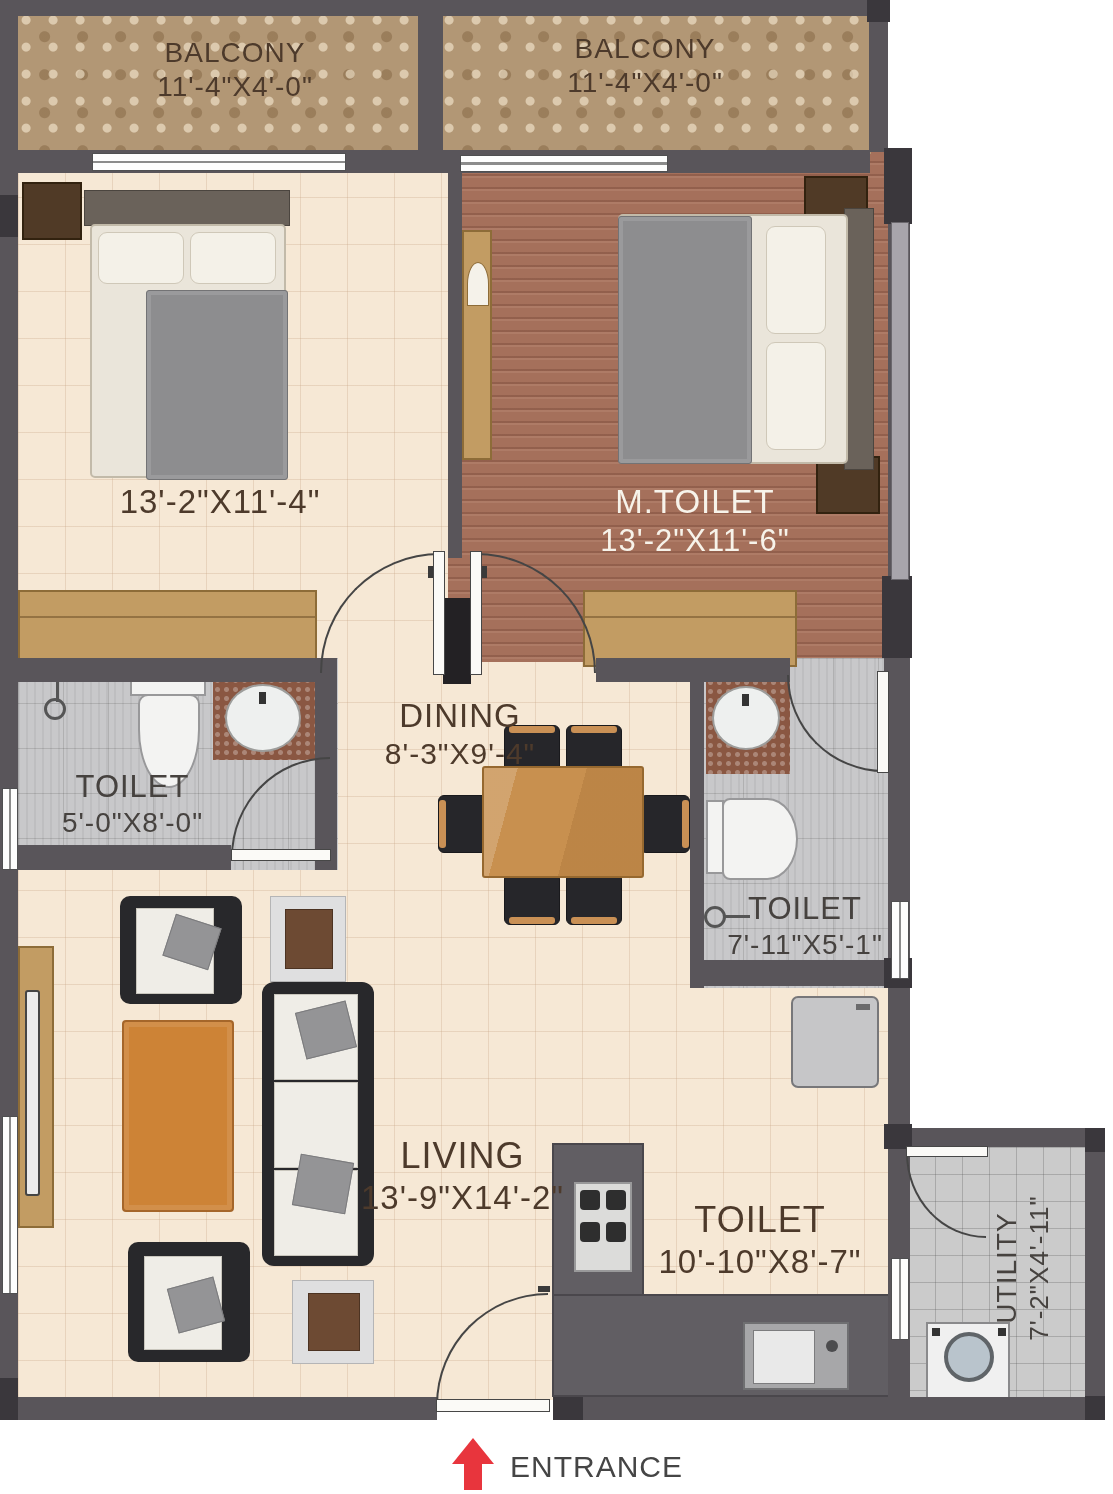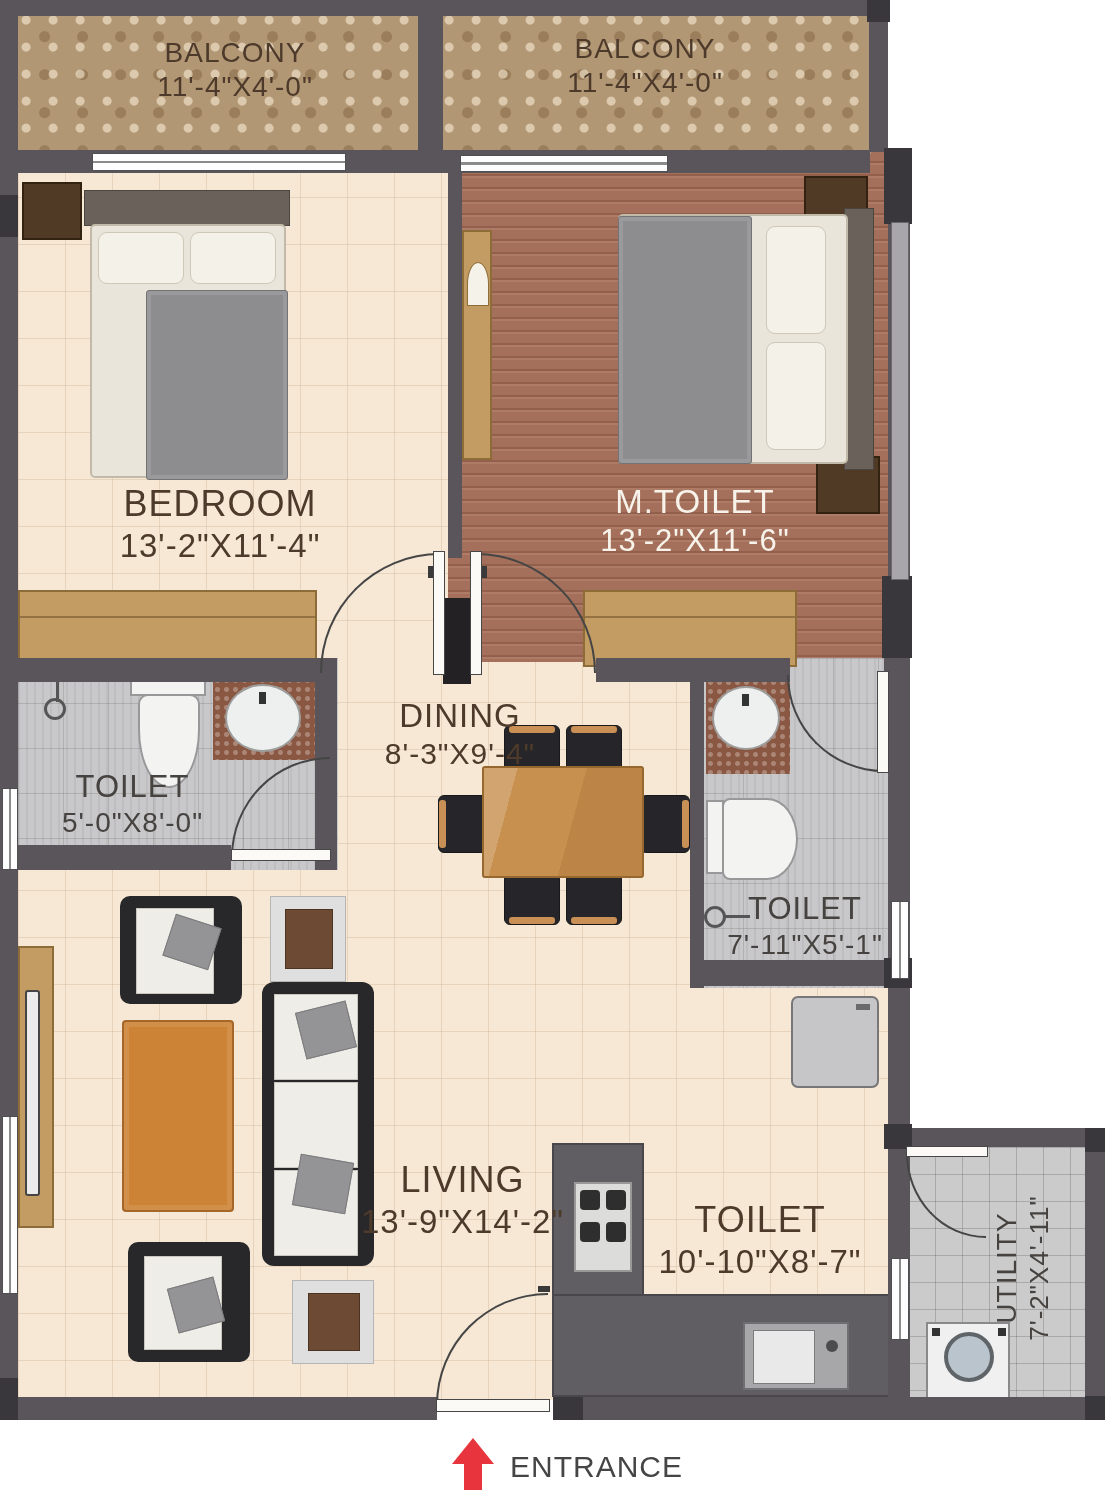--- a/index.html
+++ b/index.html
@@ -235,40 +235,39 @@
 
   <div class="a lbl brown" style="left:80px;top:36px;width:310px;font-size:28px;">
     <span class="nm">BALCONY</span>
     <span class="dm">11'-4"X4'-0"</span>
   </div>
   <div class="a lbl brown" style="left:490px;top:32px;width:310px;font-size:28px;">
     <span class="nm">BALCONY</span>
     <span class="dm">11'-4"X4'-0"</span>
   </div>
   <div class="a lbl brown" style="left:60px;top:482px;width:320px;font-size:36px;">
-    <span class="nm">BEDROOM</span>
     <span class="dm" style="font-size:33px;">13'-2"X11'-4"</span>
   </div>
   <div class="a lbl whitelbl" style="left:530px;top:482px;width:330px;font-size:33px;">
     <span class="nm">M.TOILET</span>
     <span class="dm" style="font-size:31px;">13'-2"X11'-6"</span>
   </div>
   <div class="a lbl graylbl" style="left:25px;top:768px;width:215px;font-size:31px;">
     <span class="nm">TOILET</span>
     <span class="dm" style="font-size:28px;">5'-0"X8'-0"</span>
   </div>
   <div class="a lbl brown" style="left:320px;top:696px;width:280px;font-size:33px;">
     <span class="nm">DINING</span>
     <span class="dm" style="font-size:30px;">8'-3"X9'-4"</span>
   </div>
   <div class="a lbl graylbl" style="left:700px;top:890px;width:210px;font-size:31px;">
     <span class="nm">TOILET</span>
     <span class="dm" style="font-size:28px;">7'-11"X5'-1"</span>
   </div>
-  <div class="a lbl brown" style="left:320px;top:1134px;width:285px;font-size:36px;margin-top:24px;">
+  <div class="a lbl brown" style="left:320px;top:1134px;width:285px;font-size:36px;">
     <span class="nm">LIVING</span>
     <span class="dm" style="font-size:33px;">13'-9"X14'-2"</span>
   </div>
   <div class="a lbl brown" style="left:630px;top:1198px;width:260px;font-size:36px;">
     <span class="nm">TOILET</span>
     <span class="dm" style="font-size:33px;">10'-10"X8'-7"</span>
   </div>
   <div class="a lbl graylbl" style="left:940px;top:1228px;width:180px;height:80px;font-size:28px;transform:rotate(-90deg);">
     <span class="nm">UTILITY</span>
     <span class="dm" style="font-size:26px;">7'-2"X4'-11"</span>

